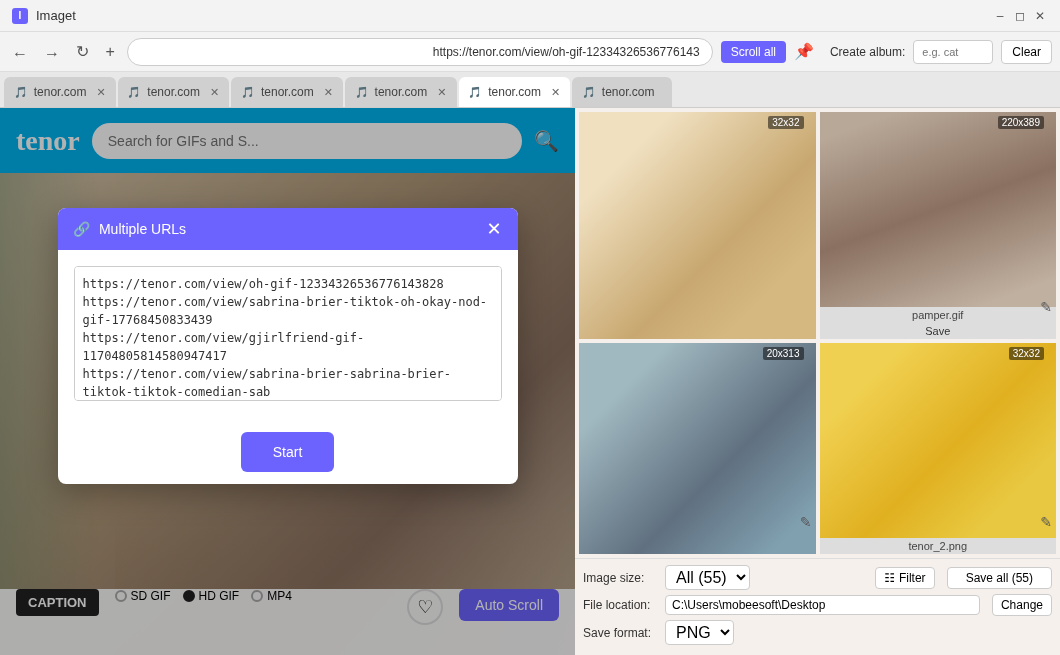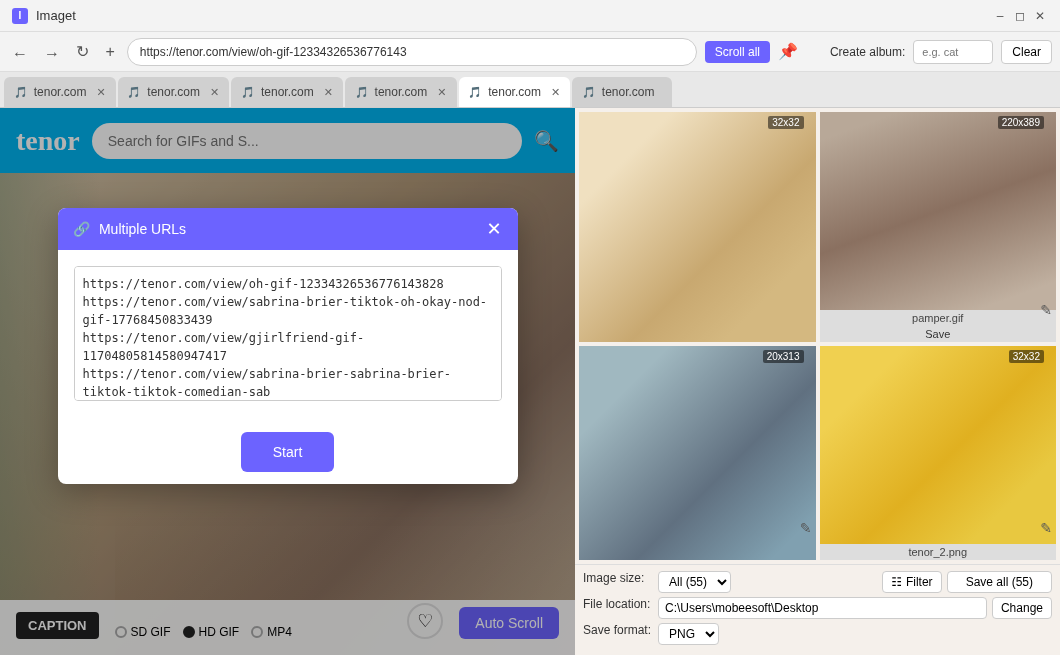--- a/index.html
+++ b/index.html
@@ -36,33 +36,34 @@
       flex: 1;
       height: 28px;
       border: 1px solid #ccc;
       border-radius: 14px;
       background: white;
       padding: 0 12px;
       font-size: 12px;
       color: #333;
       display: flex;
       align-items: center;
+      justify-content: flex-end;
     }
     .scroll-all-btn {
       background: #6c63ff;
       color: white;
       border: none;
       border-radius: 4px;
       padding: 4px 10px;
       font-size: 12px;
       cursor: pointer;
       font-weight: 500;
     }
     .pin-icon { font-size: 16px; color: #555; }
-    .create-album-label { font-size: 12px; color: #333; margin-left: 24px; }
+    .create-album-label { font-size: 12px; color: #333; margin-left: 8px; }
     .create-album-input {
       height: 24px;
       border: 1px solid #ccc;
       border-radius: 4px;
       padding: 0 8px;
       font-size: 11px;
       width: 80px;
       color: #999;
     }
     .clear-btn {
@@ -158,25 +159,25 @@
       background: #e0e0e0;
       overflow: hidden;
     }
 
     
     .caption-bar {
       position: absolute;
       bottom: 0;
       left: 0;
       right: 0;
-      height: 55px;
+      height: 66px;
       background: rgba(255,255,255,0.95);
       display: flex;
-      align-items: flex-end;
-      padding: 16px 16px;
+      align-items: flex-start;
+      padding: 0 16px;
       gap: 16px;
     }
     .caption-badge {
       background: #222;
       color: white;
       font-size: 13px;
       font-weight: bold;
       padding: 6px 12px;
       border-radius: 4px;
     }
@@ -273,29 +274,30 @@
     }
 
     
     .bottom-controls {
       padding: 6px 8px;
       background: #f5f0eb;
       border-top: 1px solid #ddd;
     }
     .control-row {
       display: flex;
-      gap: 5px;
+      align-items: center;
+      gap: 12px;
       margin-bottom: 4px;
     }
     .control-label { font-size: 12px; color: #333; width: 70px; }
     .control-select {
       border: 1px solid #ccc;
       border-radius: 4px;
       padding: 2px 6px;
-      font-size: 12px;
+      font-size: 16px;
       background: white;
     }
     .filter-btn {
       display: flex;
       align-items: center;
       gap: 4px;
       border: 1px solid #ccc;
       border-radius: 4px;
       padding: 3px 8px;
       font-size: 12px;

